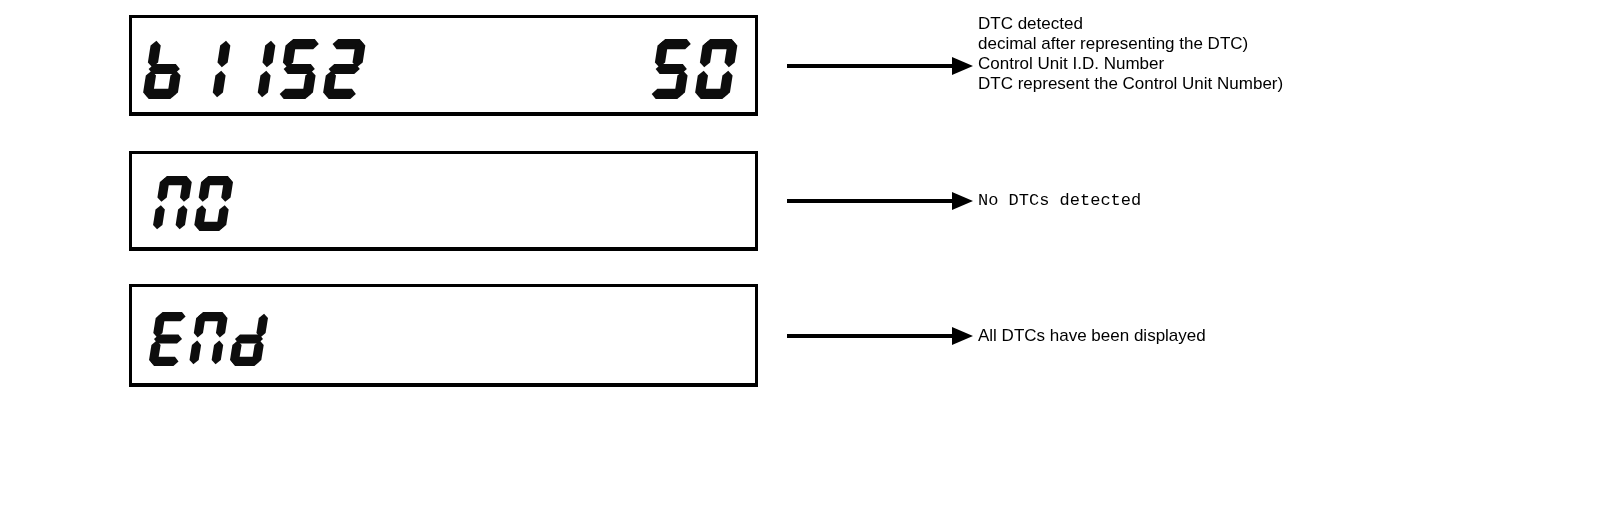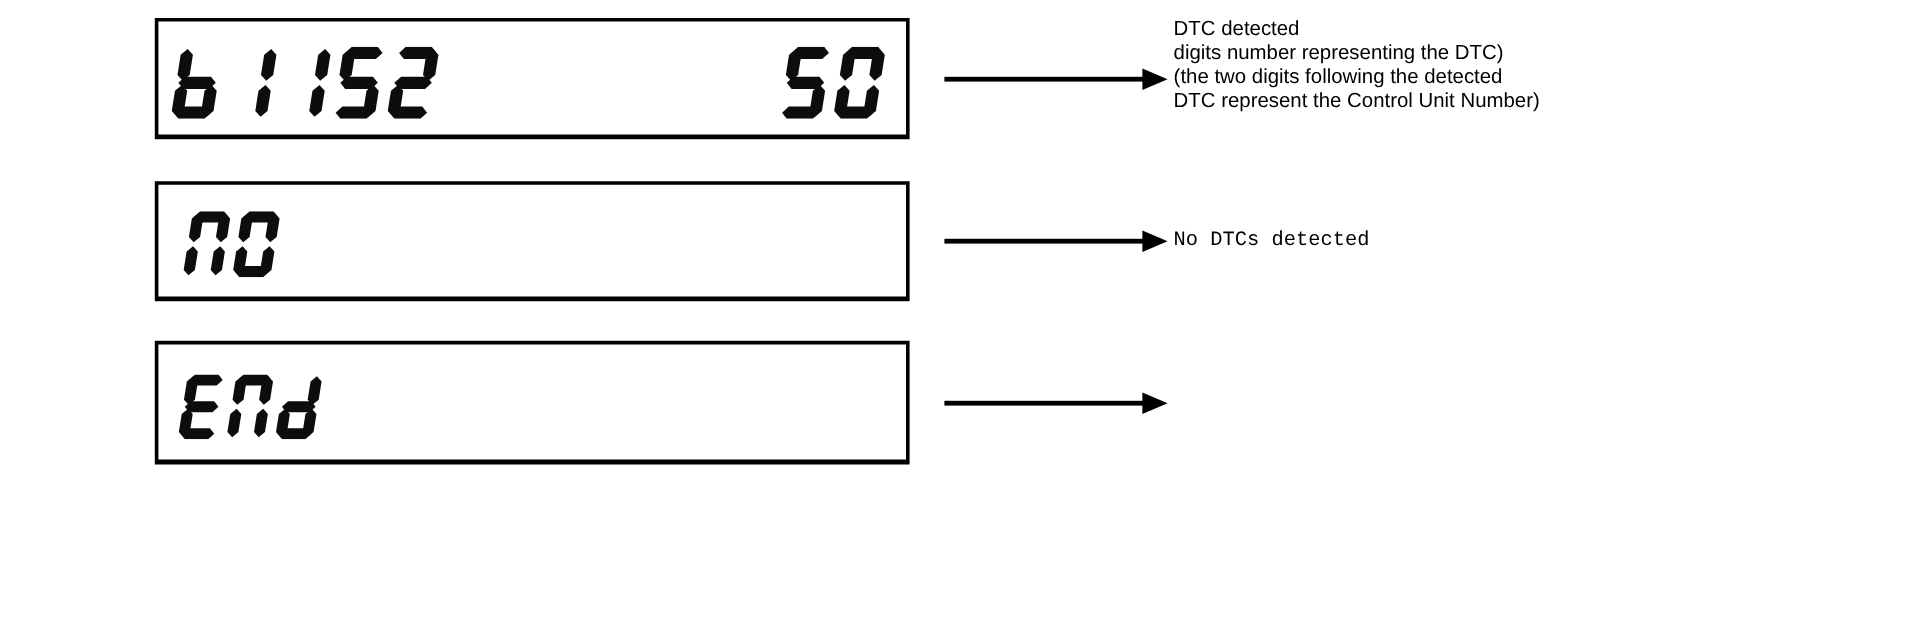--- a/index.html
+++ b/index.html
@@ -120,22 +120,22 @@
             <polygon points="8.5,3 17,11 17,39 8.5,47 0,39 0,11" fill="#0d0d0d"></polygon>
           </g>
         </svg></div>
   </div>
   <div class="arrow arrow-1">
     <div class="shaft"></div>
     <div class="head"></div>
   </div>
   <div class="annotation annotation-1">
     <div>DTC detected</div>
-    <div>digits number representing the DTC)</div>
-    <div>(the two digits following the detected</div>
+    <div>decimal after representing the DTC)</div>
+    <div>Control Unit I.D. Number</div>
     <div>DTC represent the Control Unit Number)</div>
   </div>
 
   <div class="display-box box-2">
     <div class="segdisp seg-main-2"><svg viewBox="0 0 151 100" width="83.1" height="55">
           <g transform="translate(16,0) skewX(-9)">
             <polygon points="3,8.5 11,0 47,0 55,8.5 47,17 11,17" fill="#0d0d0d"></polygon>
             <polygon points="49.5,3 58,11 58,39 49.5,47 41,39 41,11" fill="#0d0d0d"></polygon>
             <polygon points="49.5,53 58,61 58,89 49.5,97 41,89 41,61" fill="#0d0d0d"></polygon>
             <polygon points="8.5,53 17,61 17,89 8.5,97 0,89 0,61" fill="#0d0d0d"></polygon>
@@ -181,14 +181,17 @@
             <polygon points="3,91.5 11,83 47,83 55,91.5 47,100 11,100" fill="#0d0d0d"></polygon>
             <polygon points="8.5,53 17,61 17,89 8.5,97 0,89 0,61" fill="#0d0d0d"></polygon>
             <polygon points="3,50 11,41.5 47,41.5 55,50 47,58.5 11,58.5" fill="#0d0d0d"></polygon>
           </g>
         </svg></div>
   </div>
   <div class="arrow arrow-3">
     <div class="shaft"></div>
     <div class="head"></div>
   </div>
+  <div class="annotation annotation-3">
+    <div>All DTCs have been displayed</div>
+  </div>
 
 </div>
 
 </body></html>

